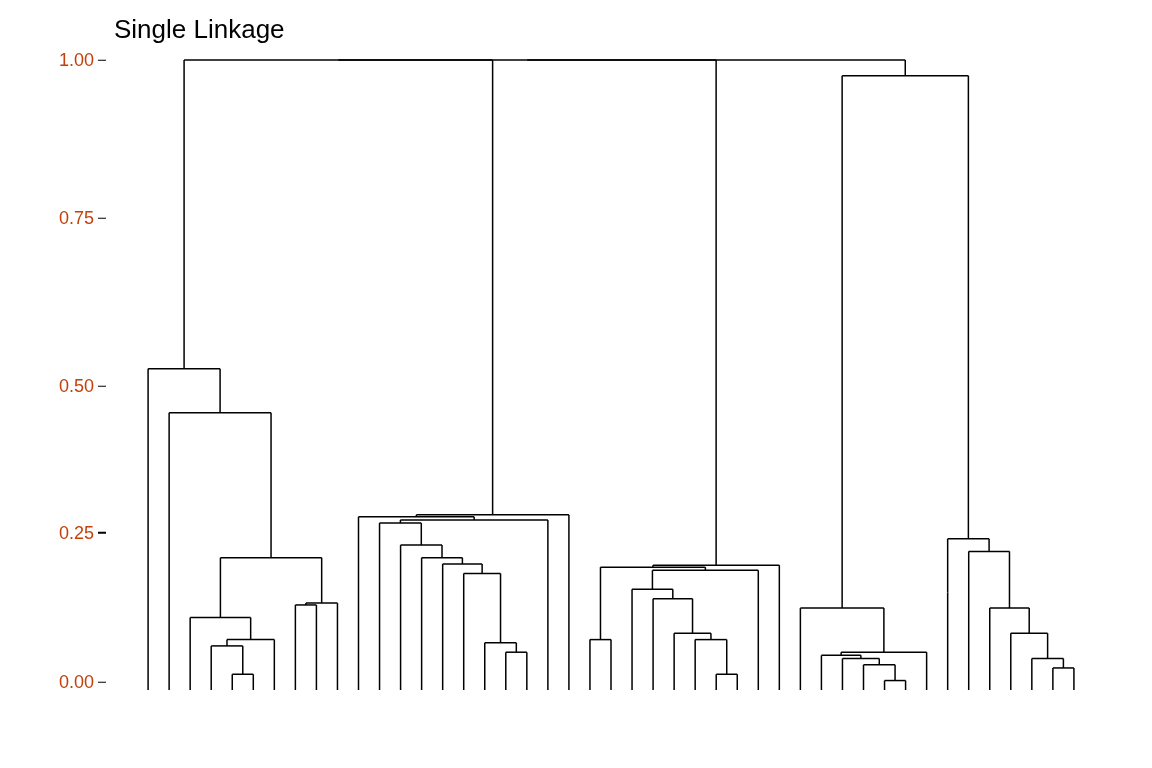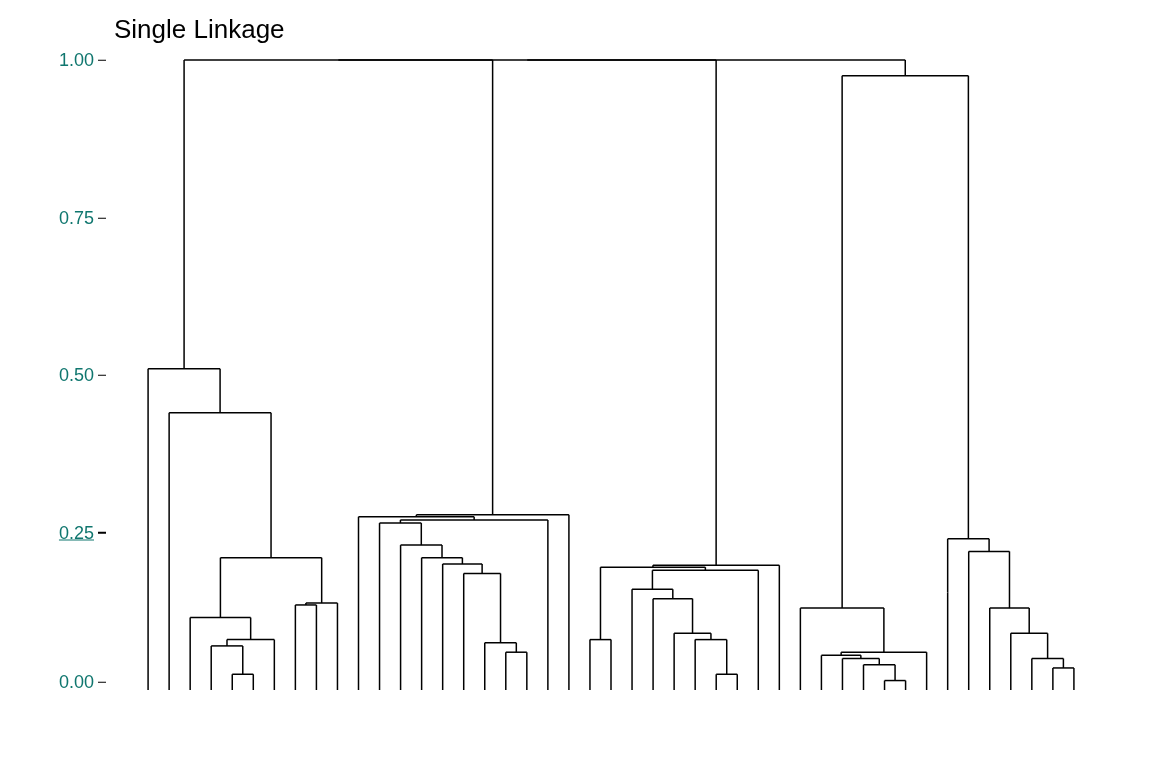--- a/index.html
+++ b/index.html
@@ -20,21 +20,21 @@
     top: 14px;
     font-size: 26px;
     color: #000;
   }
   .ytick {
     position: absolute;
     right: 1094px; 
     width: 50px;
     text-align: right;
     font-size: 18px;
-    color: #0f766e;
+    color: #c2410c;
     transform: translateY(-50%);
   }
   .ytick .mark {
     position: absolute;
     left: 54px;
     top: 50%;
     width: 8px;
     height: 1.5px;
     background: #000;
     transform: translateY(-50%);
@@ -179,17 +179,17 @@
       <line x1="953.0924479166667" y1="551.4" x2="953.0924479166667" y2="538.8" stroke="#000" stroke-width="1.5"></line>
       <line x1="911.6666666666667" y1="538.8" x2="953.0924479166667" y2="538.8" stroke="#000" stroke-width="1.5"></line>
       <line x1="806.1295572916667" y1="608.1" x2="806.1295572916667" y2="75.75" stroke="#000" stroke-width="1.5"></line>
       <line x1="932.3795572916667" y1="538.8" x2="932.3795572916667" y2="75.75" stroke="#000" stroke-width="1.5"></line>
       <line x1="806.1295572916667" y1="75.75" x2="932.3795572916667" y2="75.75" stroke="#000" stroke-width="1.5"></line>
       <line x1="491.2391662597657" y1="60" x2="491.2391662597657" y2="60" stroke="#000" stroke-width="1.5"></line>
       <line x1="869.2545572916667" y1="75.75" x2="869.2545572916667" y2="60" stroke="#000" stroke-width="1.5"></line>
       <line x1="491.2391662597657" y1="60" x2="869.2545572916667" y2="60" stroke="#000" stroke-width="1.5"></line>
     </svg>
 <div class="ytick" style="top: 682px;">0.00<span class="mark"></span></div>
-    <div class="ytick" style="top: 532.5px; text-decoration: underline;">0.25<span class="mark"></span></div>
-    <div class="ytick" style="top: 375px;">0.50<span class="mark"></span></div>
+    <div class="ytick" style="top: 532.5px;">0.25<span class="mark"></span></div>
+    <div class="ytick" style="top: 386px;">0.50<span class="mark"></span></div>
     <div class="ytick" style="top: 218px;">0.75<span class="mark"></span></div>
     <div class="ytick" style="top: 60px;">1.00<span class="mark"></span></div>
   </div>
 
 </body></html>

